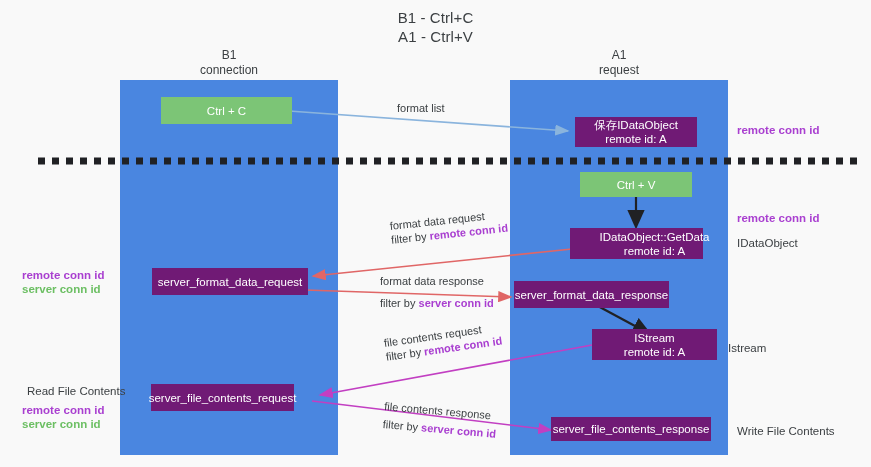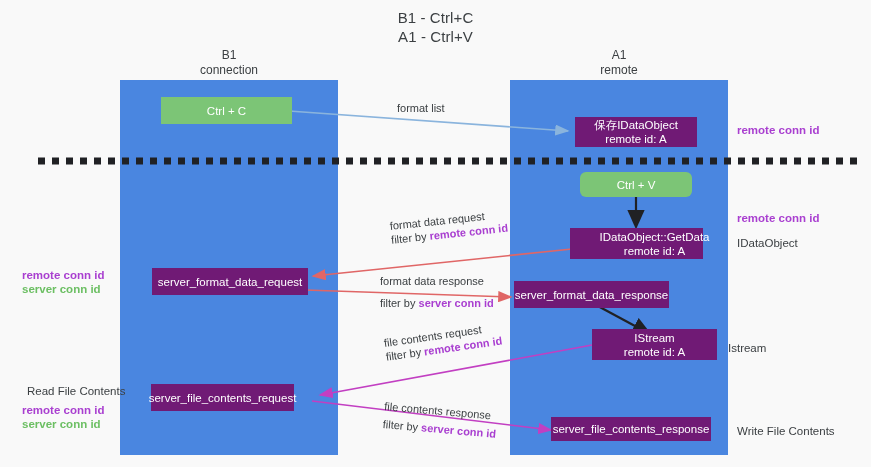--- a/index.html
+++ b/index.html
@@ -101,21 +101,21 @@
     <div>B1 - Ctrl+C</div>
     <div>A1 - Ctrl+V</div>
   </div>
 
   <div class="abs col-header" style="left:120px; top:48px; width:218px;">
     <div>B1</div>
     <div>connection</div>
   </div>
   <div class="abs col-header" style="left:510px; top:48px; width:218px;">
     <div>A1</div>
-    <div>remote</div>
+    <div>request</div>
   </div>
 
   <div class="abs lane" style="left:120px; top:80px; width:218px; height:375px;"></div>
   <div class="abs lane" style="left:510px; top:80px; width:218px; height:375px;"></div>
 
   <svg class="overlay" viewBox="0 0 871 467">
     <defs>
       <marker id="ah-blue" markerWidth="9" markerHeight="7" refX="8" refY="3.5" orient="auto">
         <polygon points="0,0 9,3.5 0,7" fill="#8ab4dd"></polygon>
       </marker>
@@ -149,21 +149,21 @@
 
   <div class="abs node green" style="left:161px; top:97px; width:131px; height:27px;">
     <span>Ctrl + C</span>
   </div>
 
   <div class="abs node orange" style="left:575px; top:117px; width:122px; height:30px;">
     <span>保存IDataObject</span>
     <span class="l2">remote id: A</span>
   </div>
 
-  <div class="abs node green" style="left:580px; top:172px; width:112px; height:25px;border-radius:6px;">
+  <div class="abs node green" style="left:580px; top:172px; width:112px; height:25px;">
     <span>Ctrl + V</span>
   </div>
 
   <div class="abs node orange" style="left:570px; top:228px; width:133px; height:31px;padding-left:40px;">
     <span>IDataObject::GetData</span>
     <span class="l2">remote id: A</span>
   </div>
 
   <div class="abs node orange" style="left:152px; top:268px; width:156px; height:27px;">
     <span>server_format_data_request</span>

